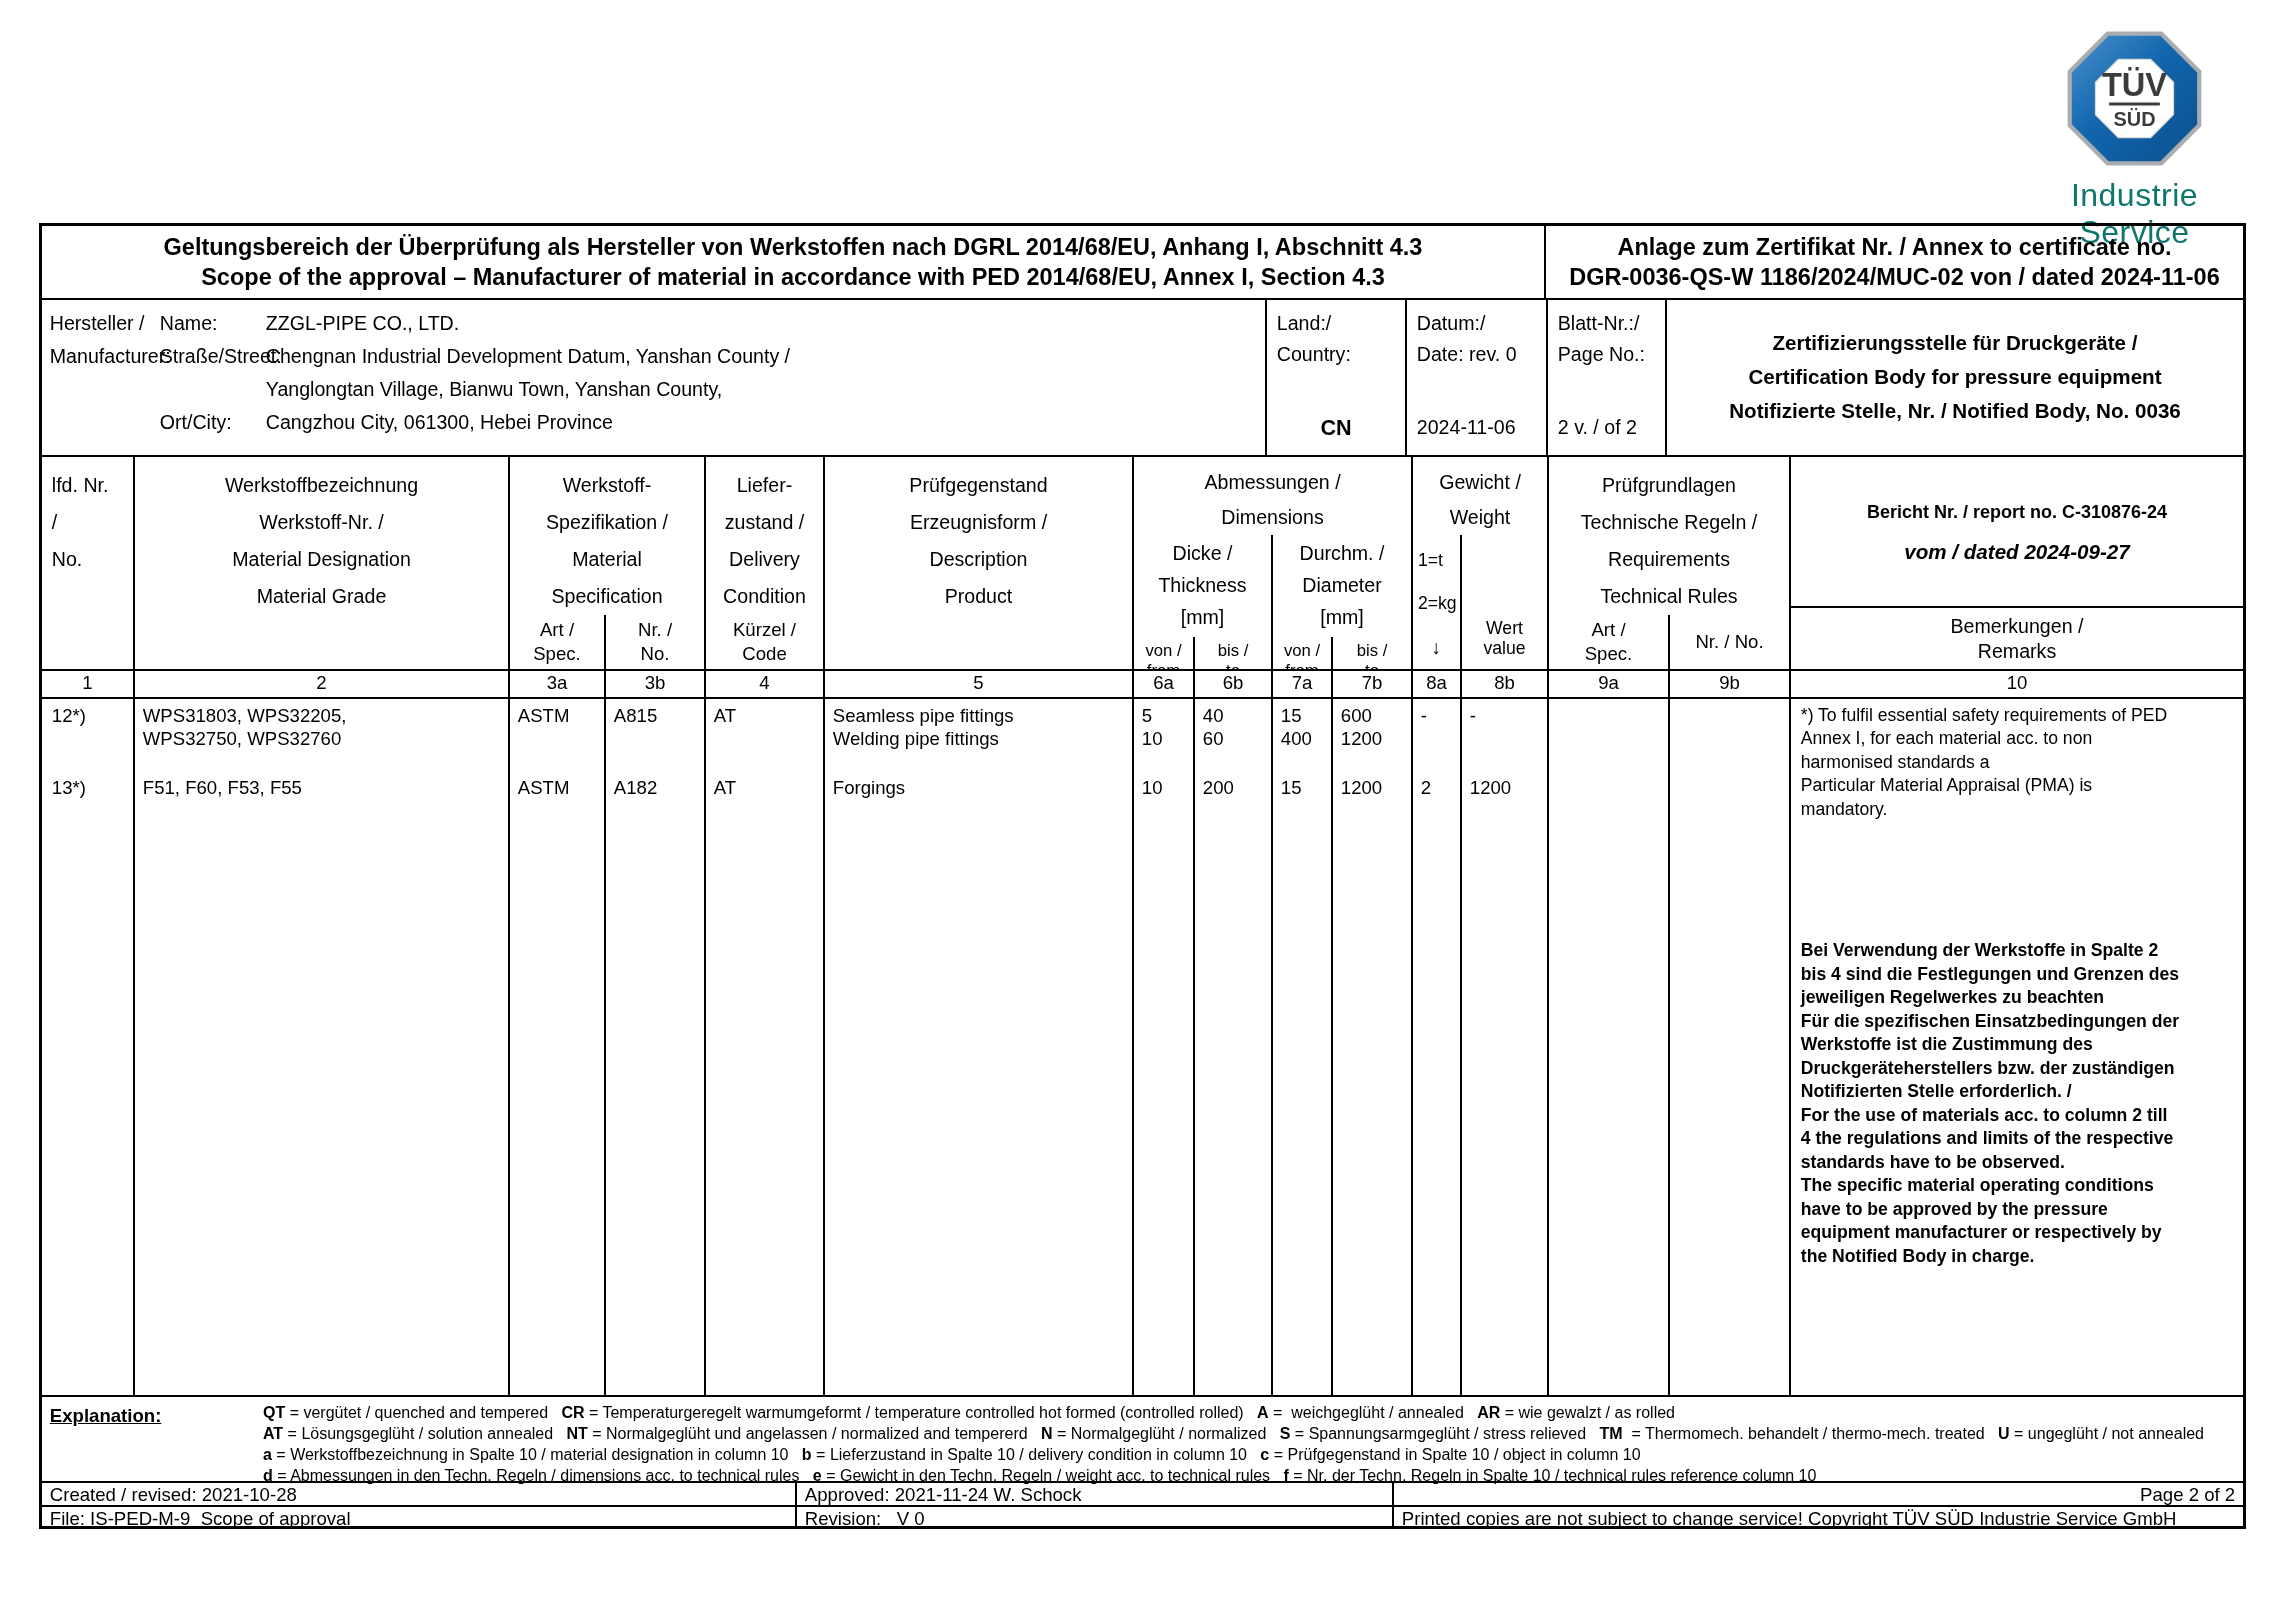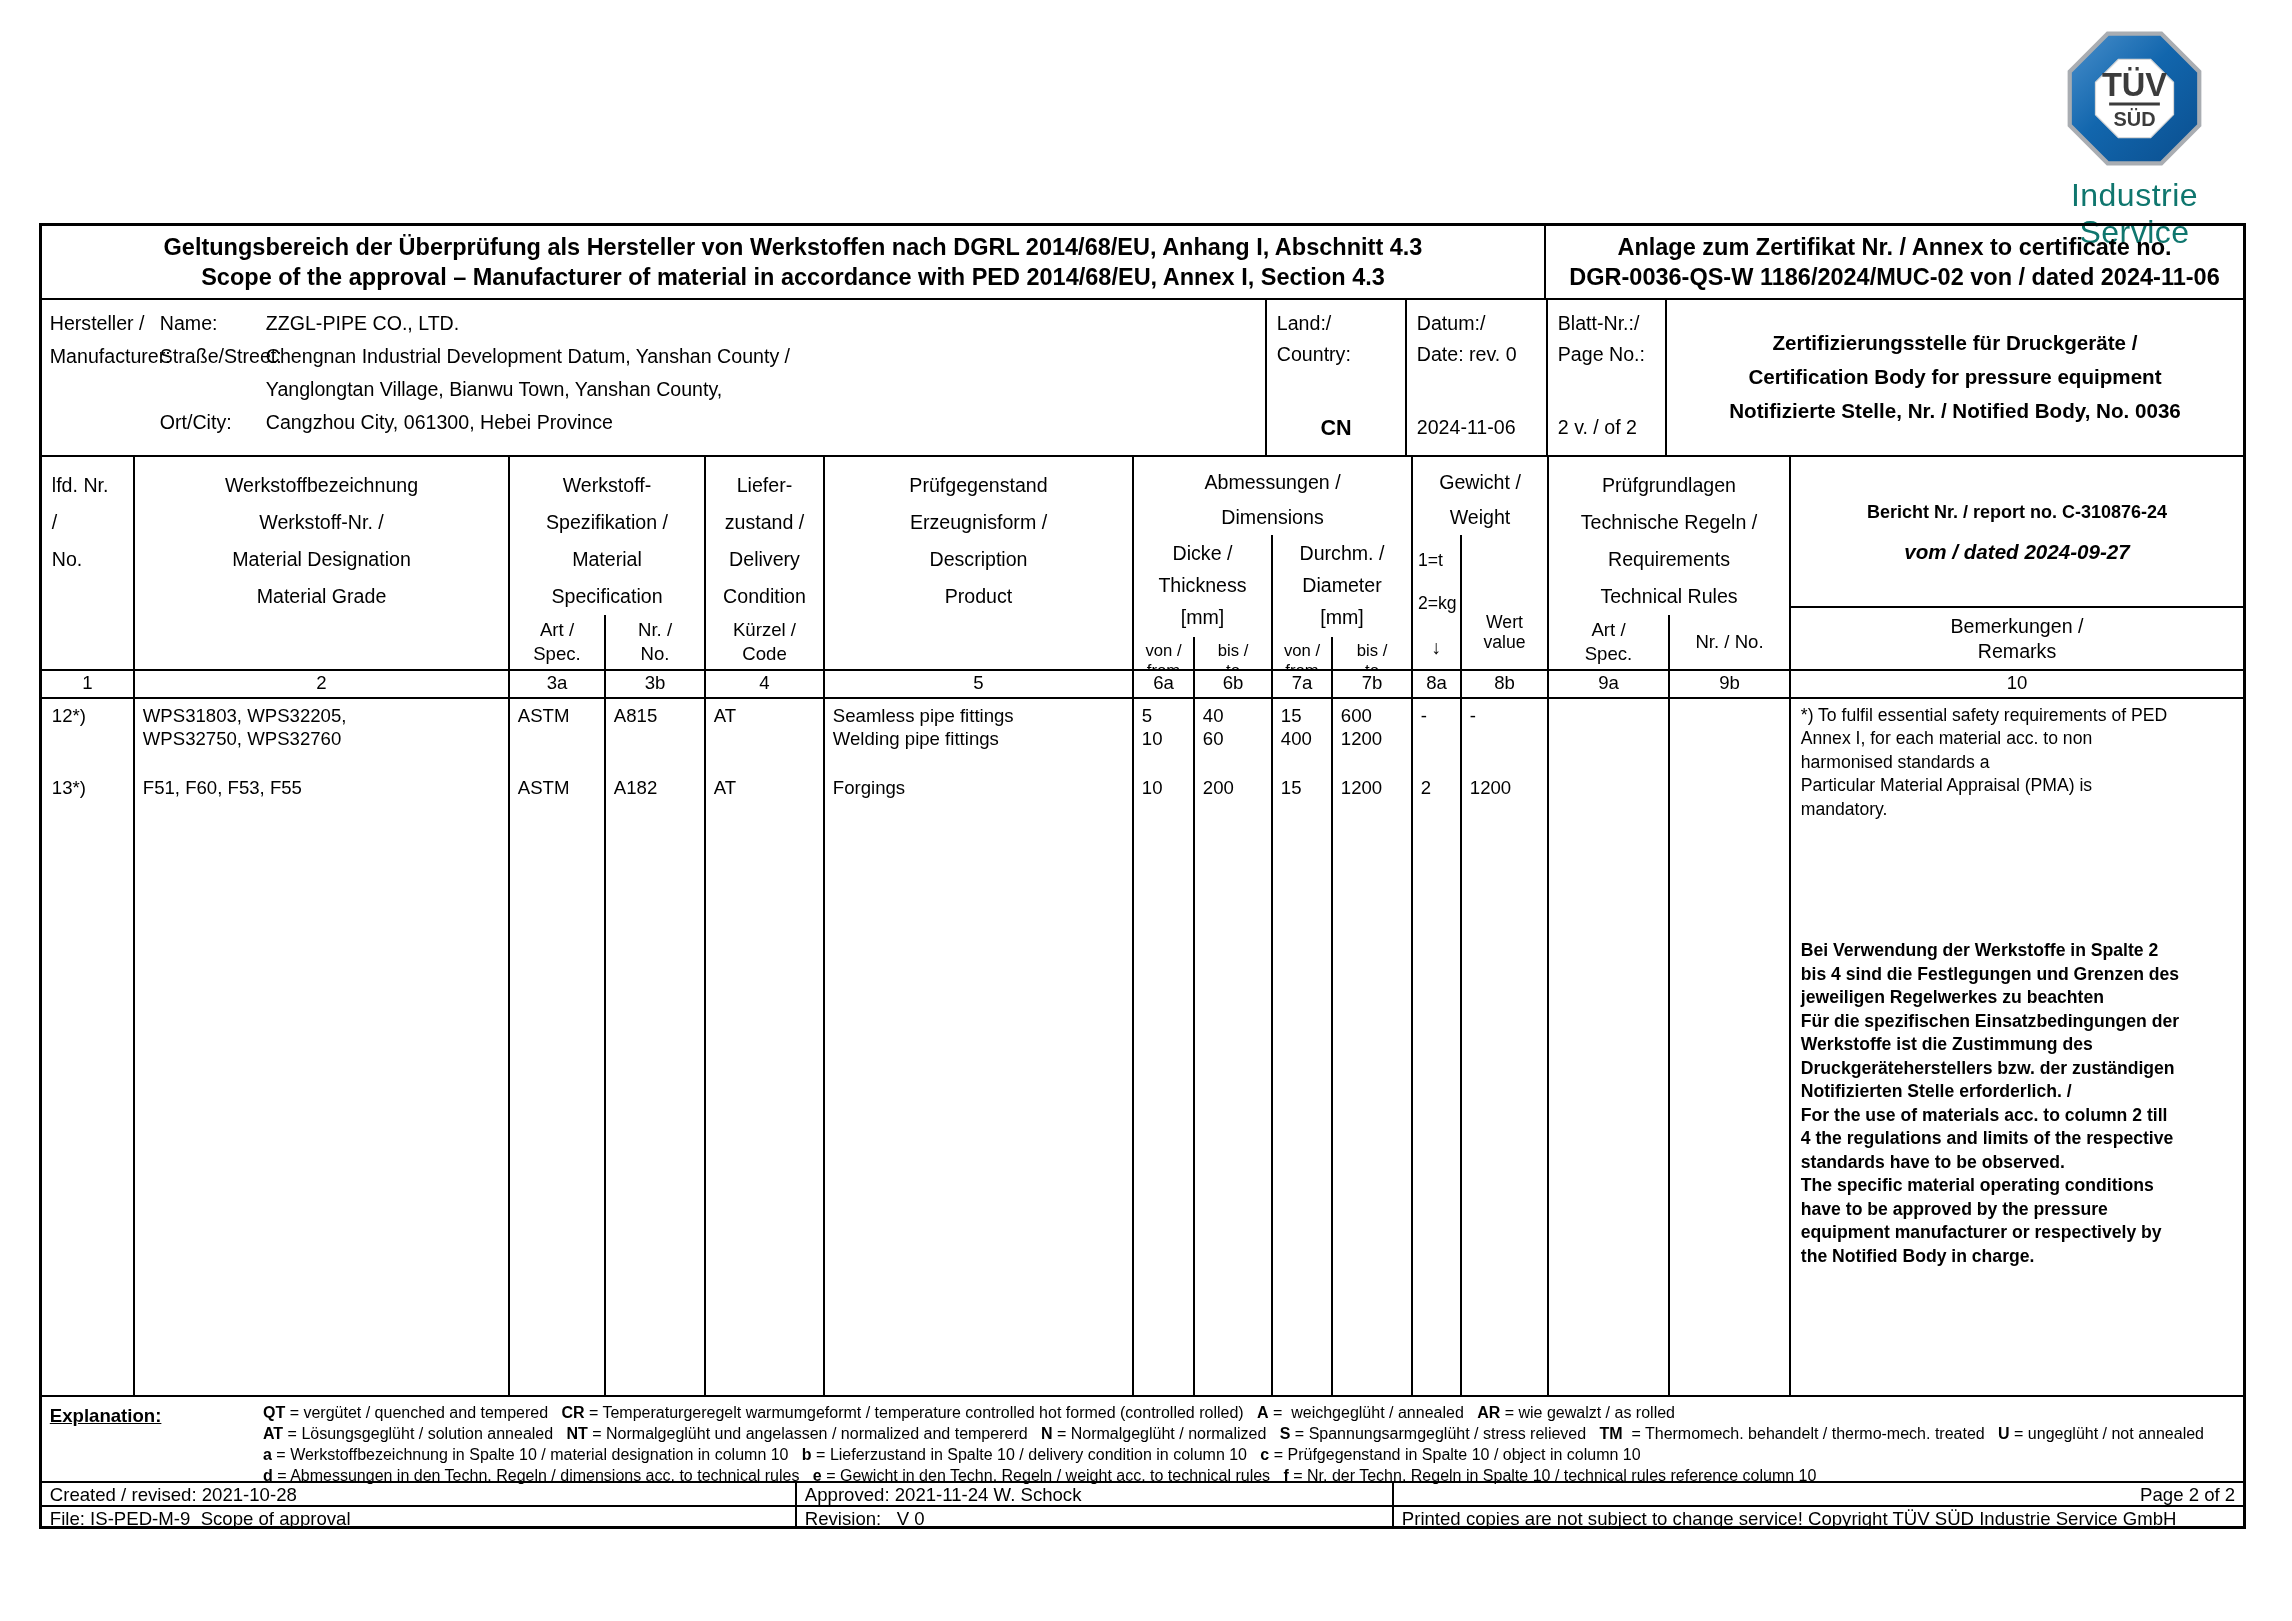--- a/index.html
+++ b/index.html
@@ -63,21 +63,21 @@
   .vb-von1 { flex: 0 0 61px; border-right: 2px solid #000; }
   .vb-von2 { flex: 0 0 60px; border-right: 2px solid #000; }
   .vb-bis { flex: 1; }
   
   .gbody { flex: 1; display: flex; }
   .gleft { flex: 0 0 49px; border-right: 2px solid #000; display: flex; flex-direction: column;
            padding: 3.9px 0 9.8px 4.9px; font-size: 17.6px; }
   .gunits { line-height: 43px; white-space: pre-line; }
   .garrow { margin-top: auto; text-align: center; padding-right: 4.9px; font-size: 19.6px; }
   .gright { flex: 1; display: flex; flex-direction: column; justify-content: flex-end; text-align: center;
-            padding-bottom: 16px; font-size: 17.6px; line-height: 20.6px; white-space: pre-line; }
+            padding-bottom: 10px; font-size: 17.6px; line-height: 20.6px; white-space: pre-line; }
   
   .hreport { flex: 0 0 151px; border-bottom: 2.9px solid #000; display: flex; flex-direction: column;
              justify-content: center; text-align: center; line-height: 39px; }
   .hreport .l1 { font-weight: bold; font-size: 18px; }
   .hreport .l2 { font-weight: bold; font-style: italic; font-size: 20.6px; }
   .hbem { flex: 1; display: flex; flex-direction: column; justify-content: center; text-align: center;
           line-height: 24.5px; white-space: pre-line; }
 
   
   .numrow { height: 28px; border-bottom: 2.9px solid #000; font-size: 18.6px; }

